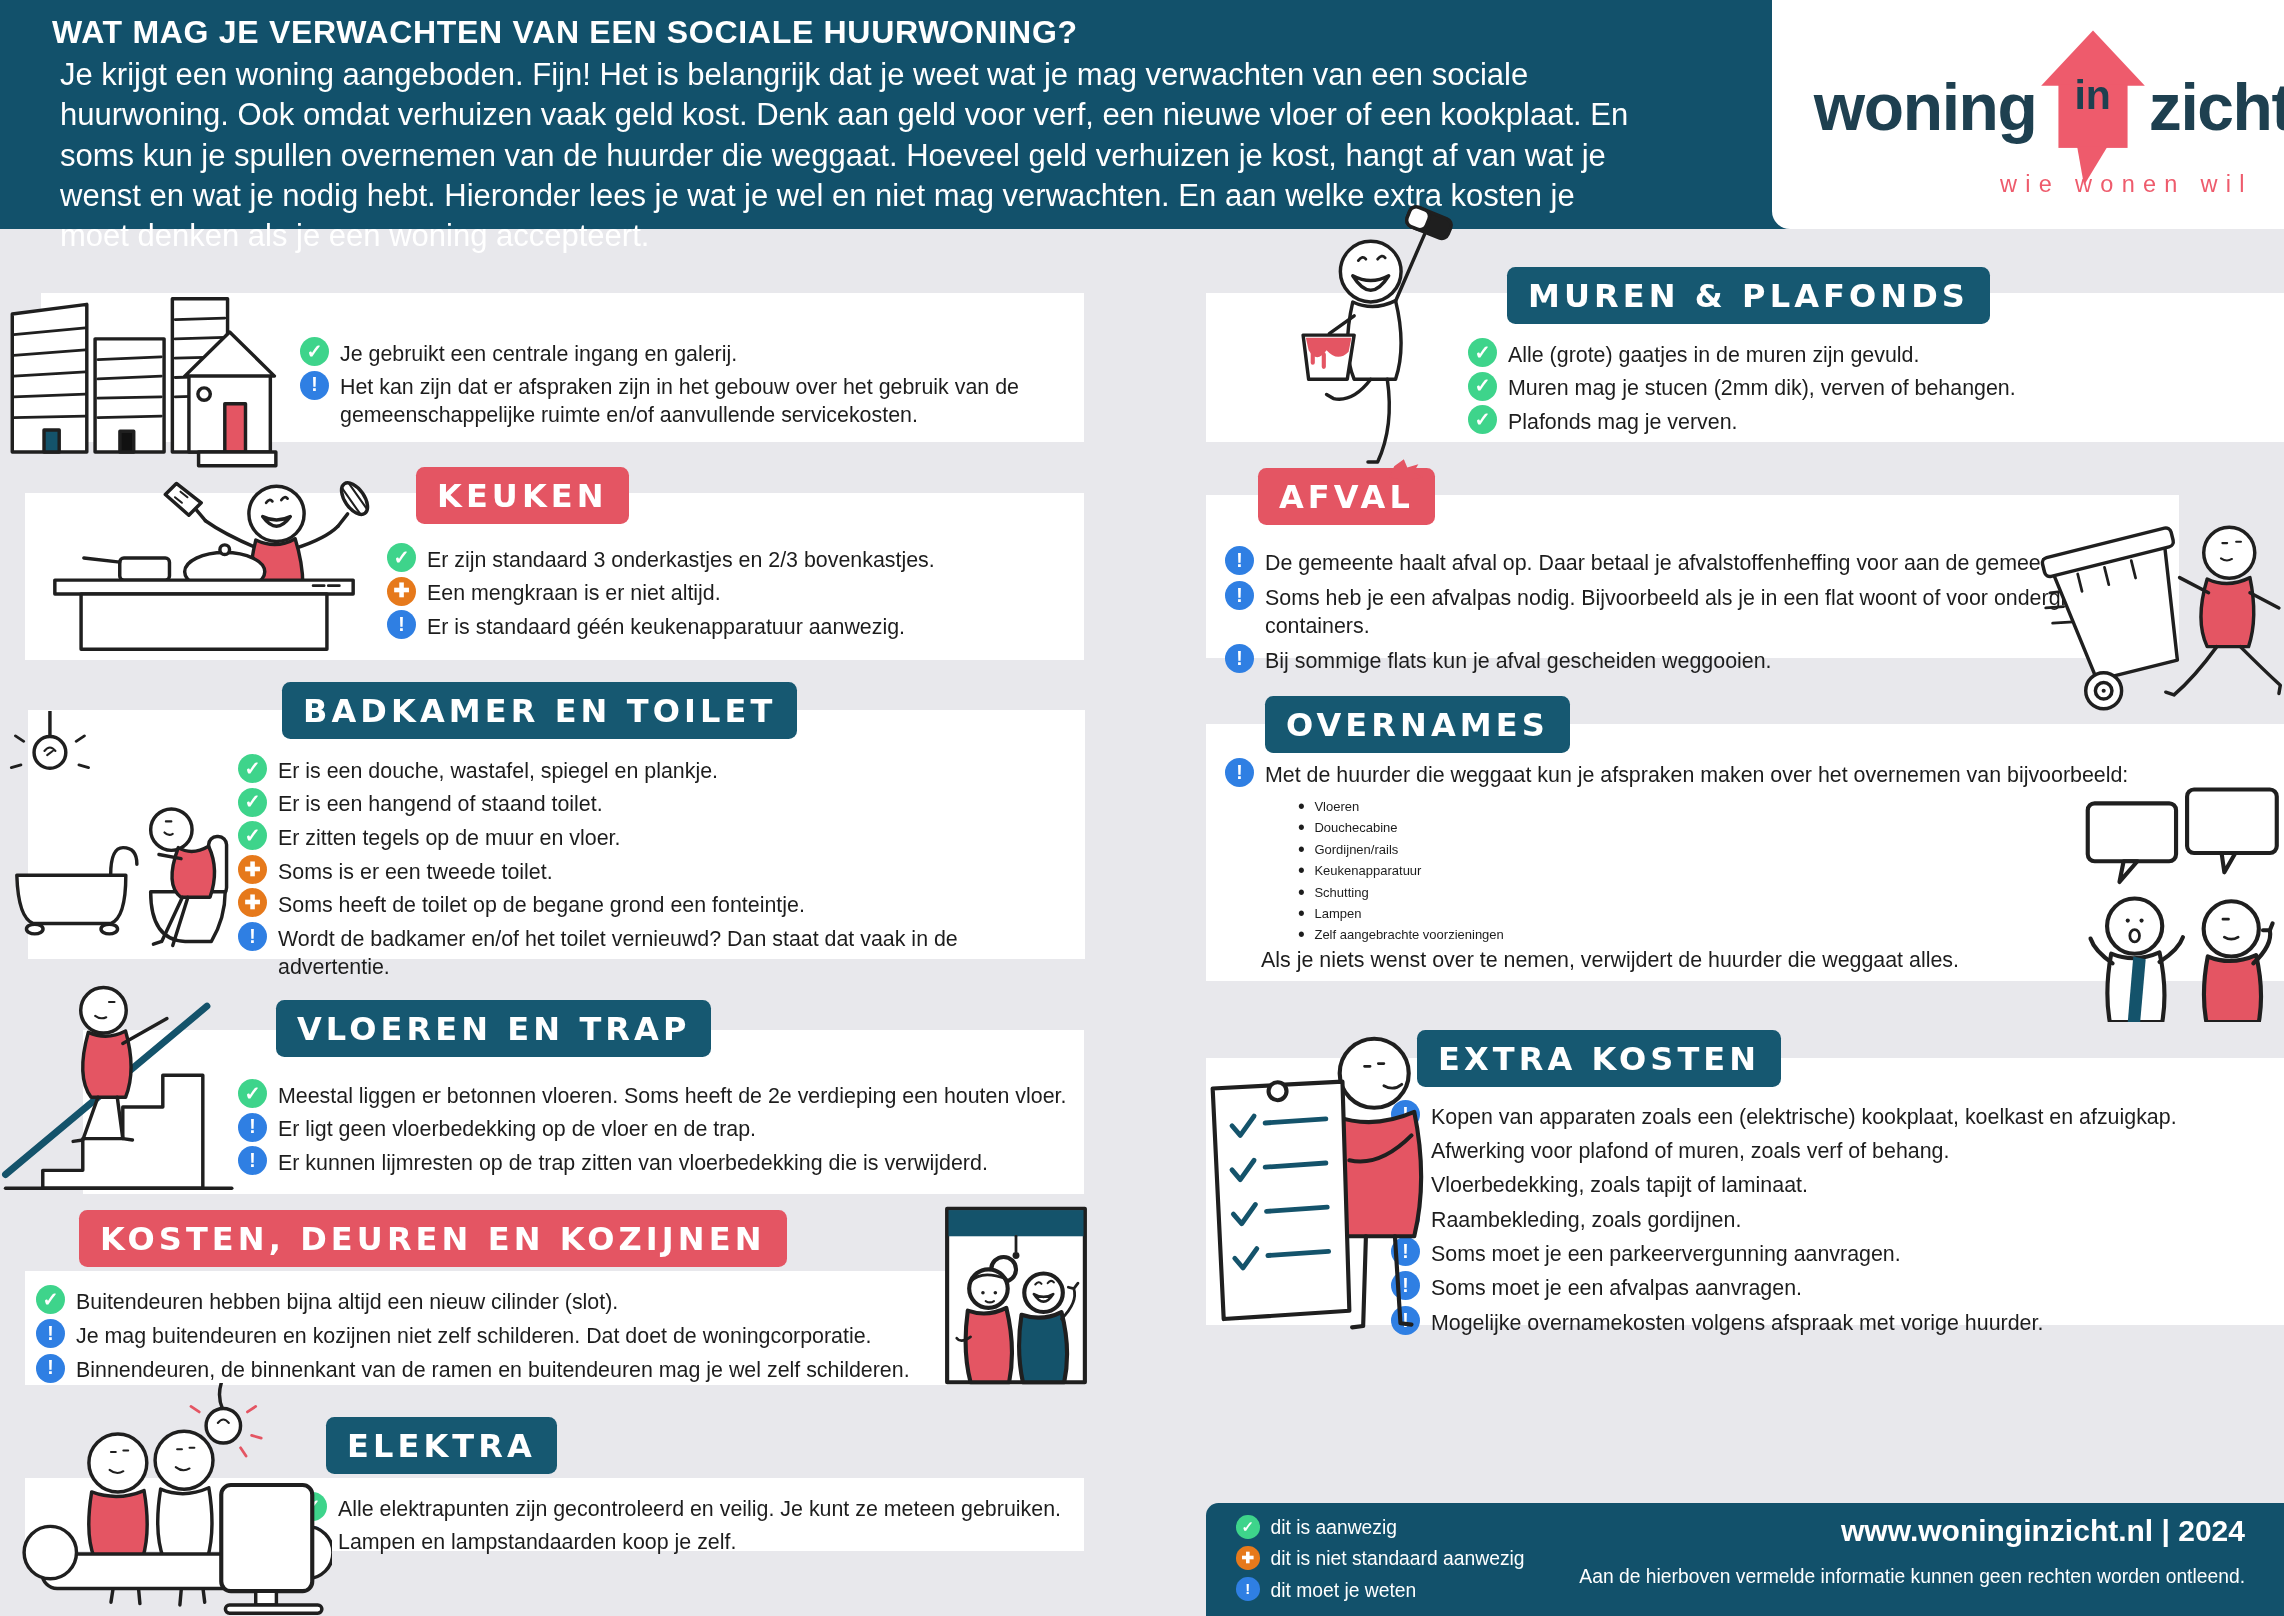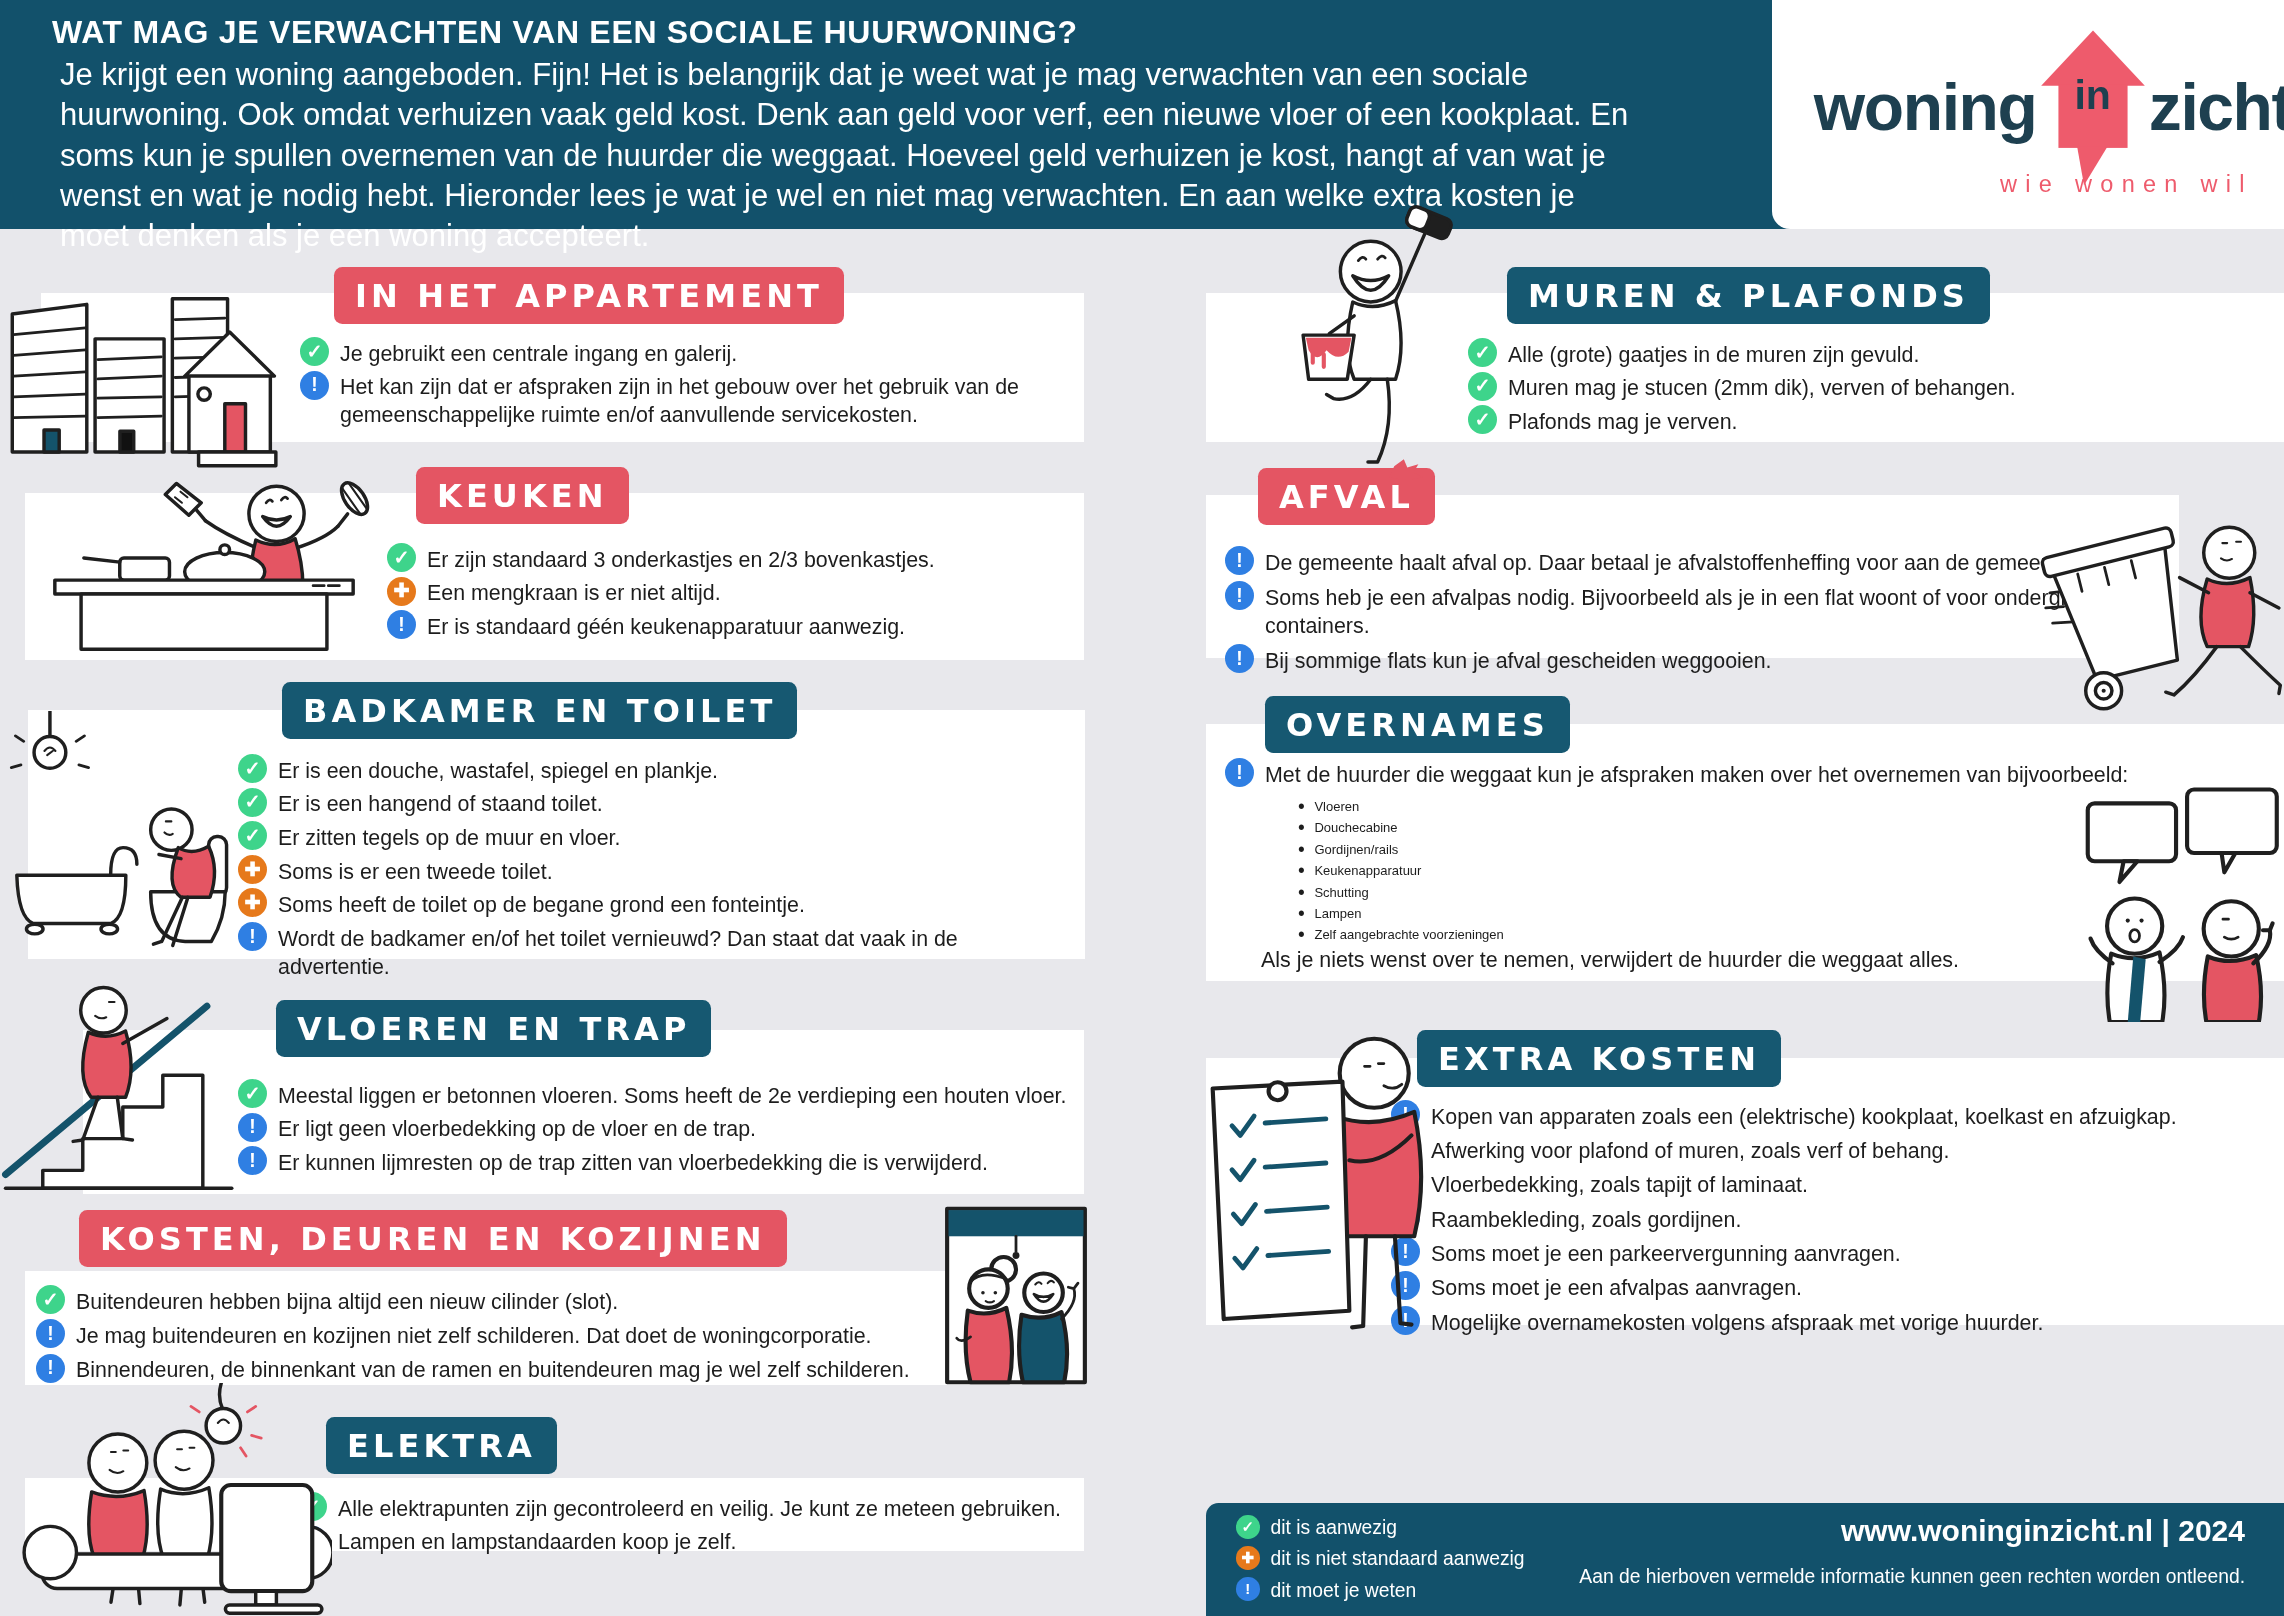--- a/index.html
+++ b/index.html
@@ -130,21 +130,20 @@
   <div class="panel" id="panel-keuken"></div>
   <div class="panel" id="panel-badkamer"></div>
   <div class="panel" id="panel-vloeren"></div>
   <div class="panel" id="panel-ramen"></div>
   <div class="panel" id="panel-elektra"></div>
   <div class="panel" id="panel-muren"></div>
   <div class="panel" id="panel-afval"></div>
   <div class="panel" id="panel-overnames"></div>
   <div class="panel" id="panel-extra"></div>
 
-  <div class="badge red" id="badge-appartement">IN HET APPARTEMENT</div>
   <div class="badge red" id="badge-keuken">KEUKEN</div>
   <div class="badge teal" id="badge-badkamer">BADKAMER EN TOILET</div>
   <div class="badge teal" id="badge-vloeren">VLOEREN EN TRAP</div>
   <div class="badge red" id="badge-ramen">KOSTEN, DEUREN EN KOZIJNEN</div>
   <div class="badge teal" id="badge-elektra">ELEKTRA</div>
   <div class="badge teal" id="badge-muren">MUREN &amp; PLAFONDS</div>
   <div class="badge red" id="badge-afval">AFVAL</div>
   <div class="badge teal" id="badge-overnames">OVERNAMES</div>
   <div class="badge teal" id="badge-extra">EXTRA KOSTEN</div>
 

